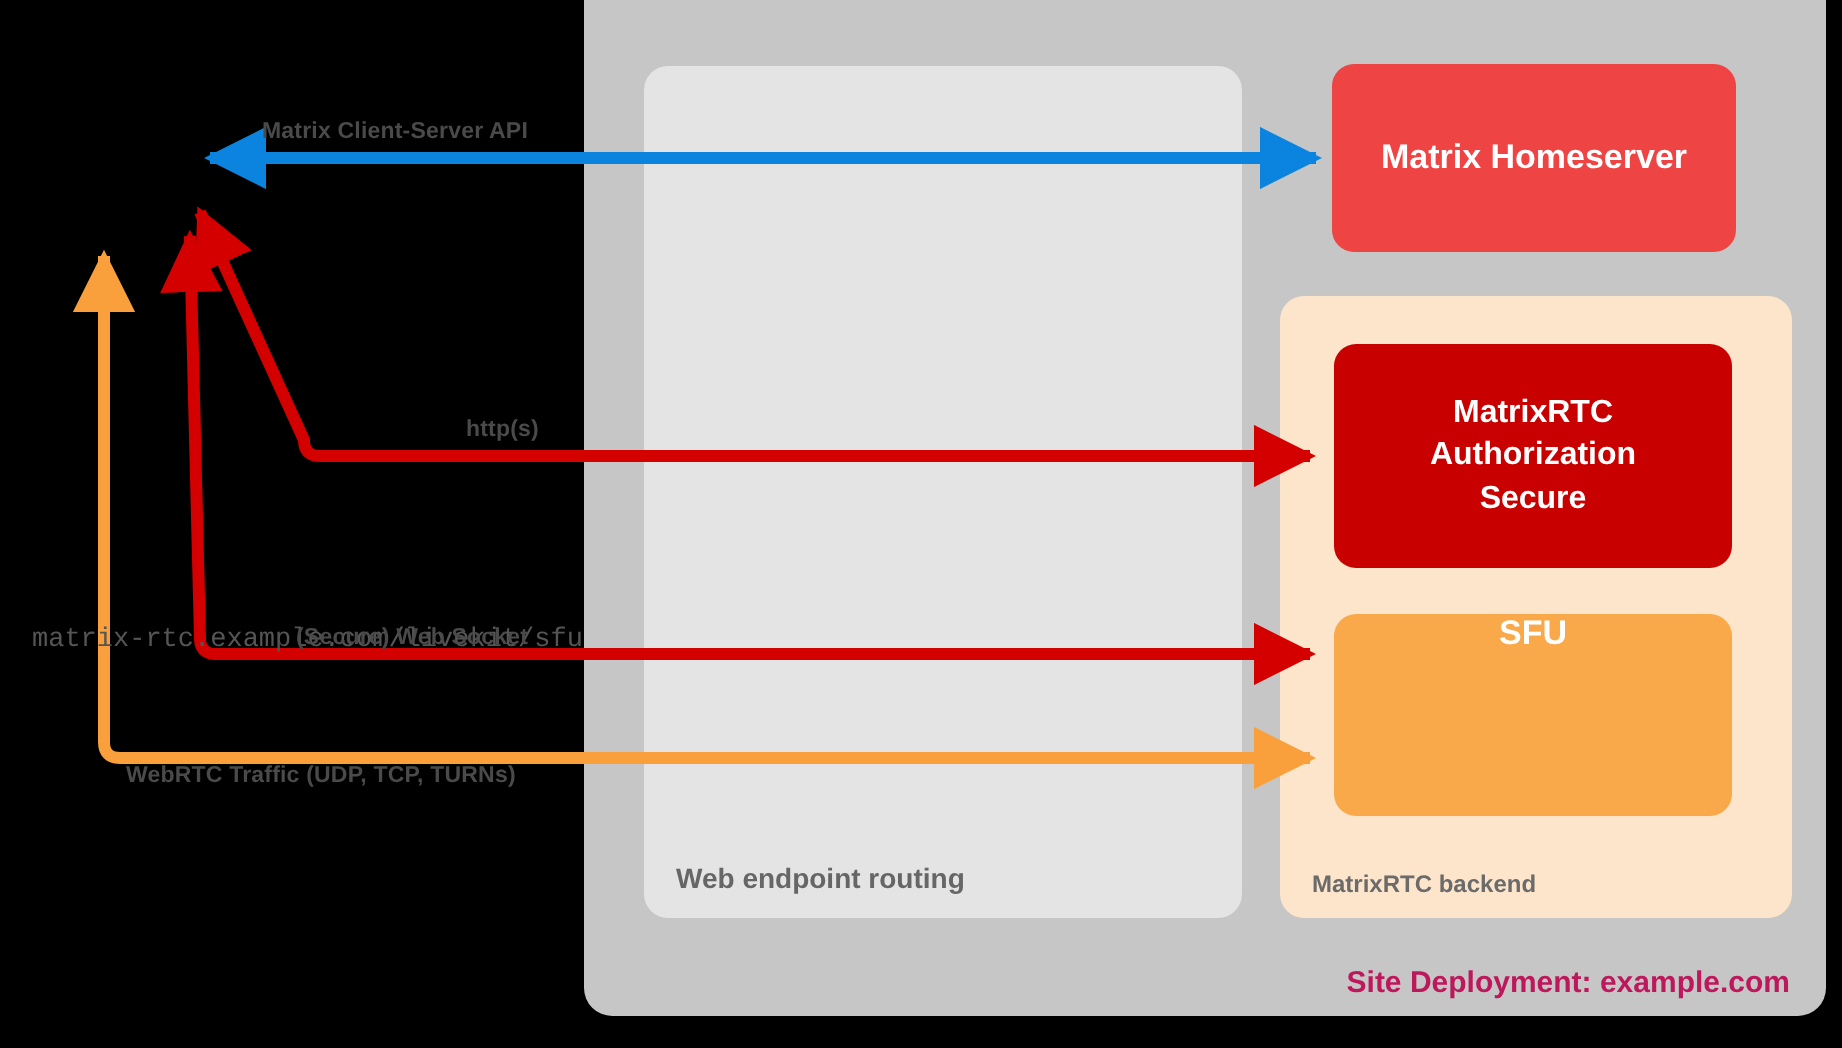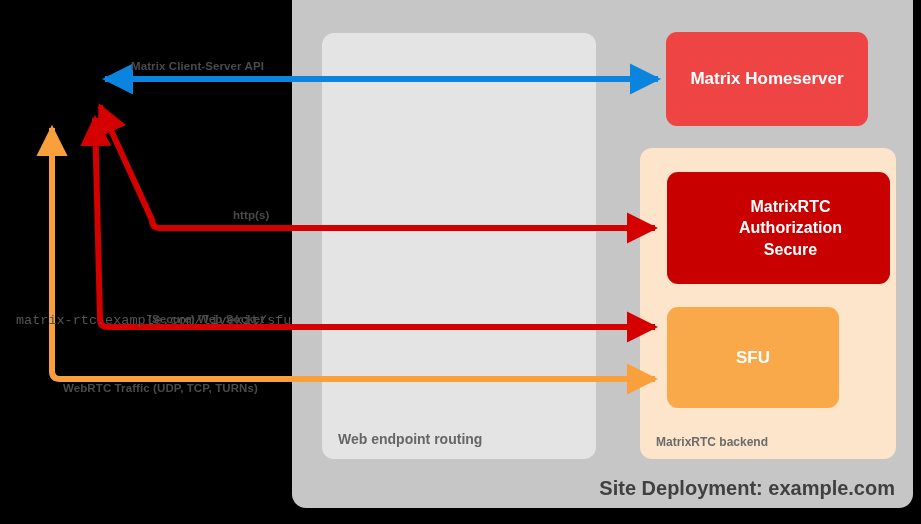--- a/index.html
+++ b/index.html
@@ -6,25 +6,25 @@
   body{font-family:"Liberation Sans",sans-serif;}
   #stage{position:relative;width:921px;height:524px;background:#000000;overflow:hidden;}
 
   
   .site-box{
     position:absolute;left:292px;top:0px;width:621px;height:508px;
     background:#c6c6c6;border-radius:0 0 14px 14px;
   }
   .site-label{
     position:absolute;right:18px;bottom:8px;
-    font-size:20px;font-weight:bold;color:#404040;white-space:nowrap;
+    font-size:15px;font-weight:bold;color:#be185d;white-space:nowrap;
   }
 
   .routing-box{
-    position:absolute;left:322px;top:33px;width:274px;height:426px;
+    position:absolute;left:322px;top:33px;width:299px;height:426px;
     background:#e4e4e4;border-radius:12px;
   }
   .routing-label{
     position:absolute;left:16px;bottom:12px;
     font-size:14px;font-weight:bold;color:#666666;white-space:nowrap;
   }
   .endpoint{
     position:absolute;left:16px;
     font-family:"Liberation Mono","DejaVu Sans Mono",monospace;
     font-size:13.5px;color:#555555;white-space:nowrap;
@@ -50,26 +50,26 @@
   .homeserver-node{
     position:absolute;left:666px;top:32px;width:202px;height:94px;
     background:#ef4444;border-radius:11px;
     display:flex;align-items:center;justify-content:center;
     color:#fff;font-weight:bold;font-size:17px;z-index:6;
   }
   .auth-node{
     position:absolute;left:667px;top:172px;width:199px;height:112px;
     background:#c90000;border-radius:11px;
     display:flex;flex-direction:column;align-items:center;justify-content:center;
-    color:#fff;font-weight:bold;font-size:16px;line-height:1.35;text-align:center;z-index:6;padding-left:24px;
+    color:#fff;font-weight:bold;font-size:16px;line-height:1.35;text-align:center;z-index:6;
   }
   .sfu-node{
-    position:absolute;left:667px;top:307px;width:172px;height:101px;
+    position:absolute;left:667px;top:307px;width:199px;height:101px;
     background:#f9a council;background:#f9a94a;border-radius:11px;
-    display:flex;align-items:center;justify-content:center;
+    display:flex;align-items:flex-start;justify-content:center;
     color:#fff;font-weight:bold;font-size:17px;z-index:6;
   }
 
   
   .conn-svg{position:absolute;left:0;top:0;width:921px;height:524px;z-index:4;}
 
   .edge-label{
     position:absolute;font-size:11.5px;font-weight:bold;
     color:#4a4a4a;white-space:nowrap;z-index:7;letter-spacing:.1px;
   }

